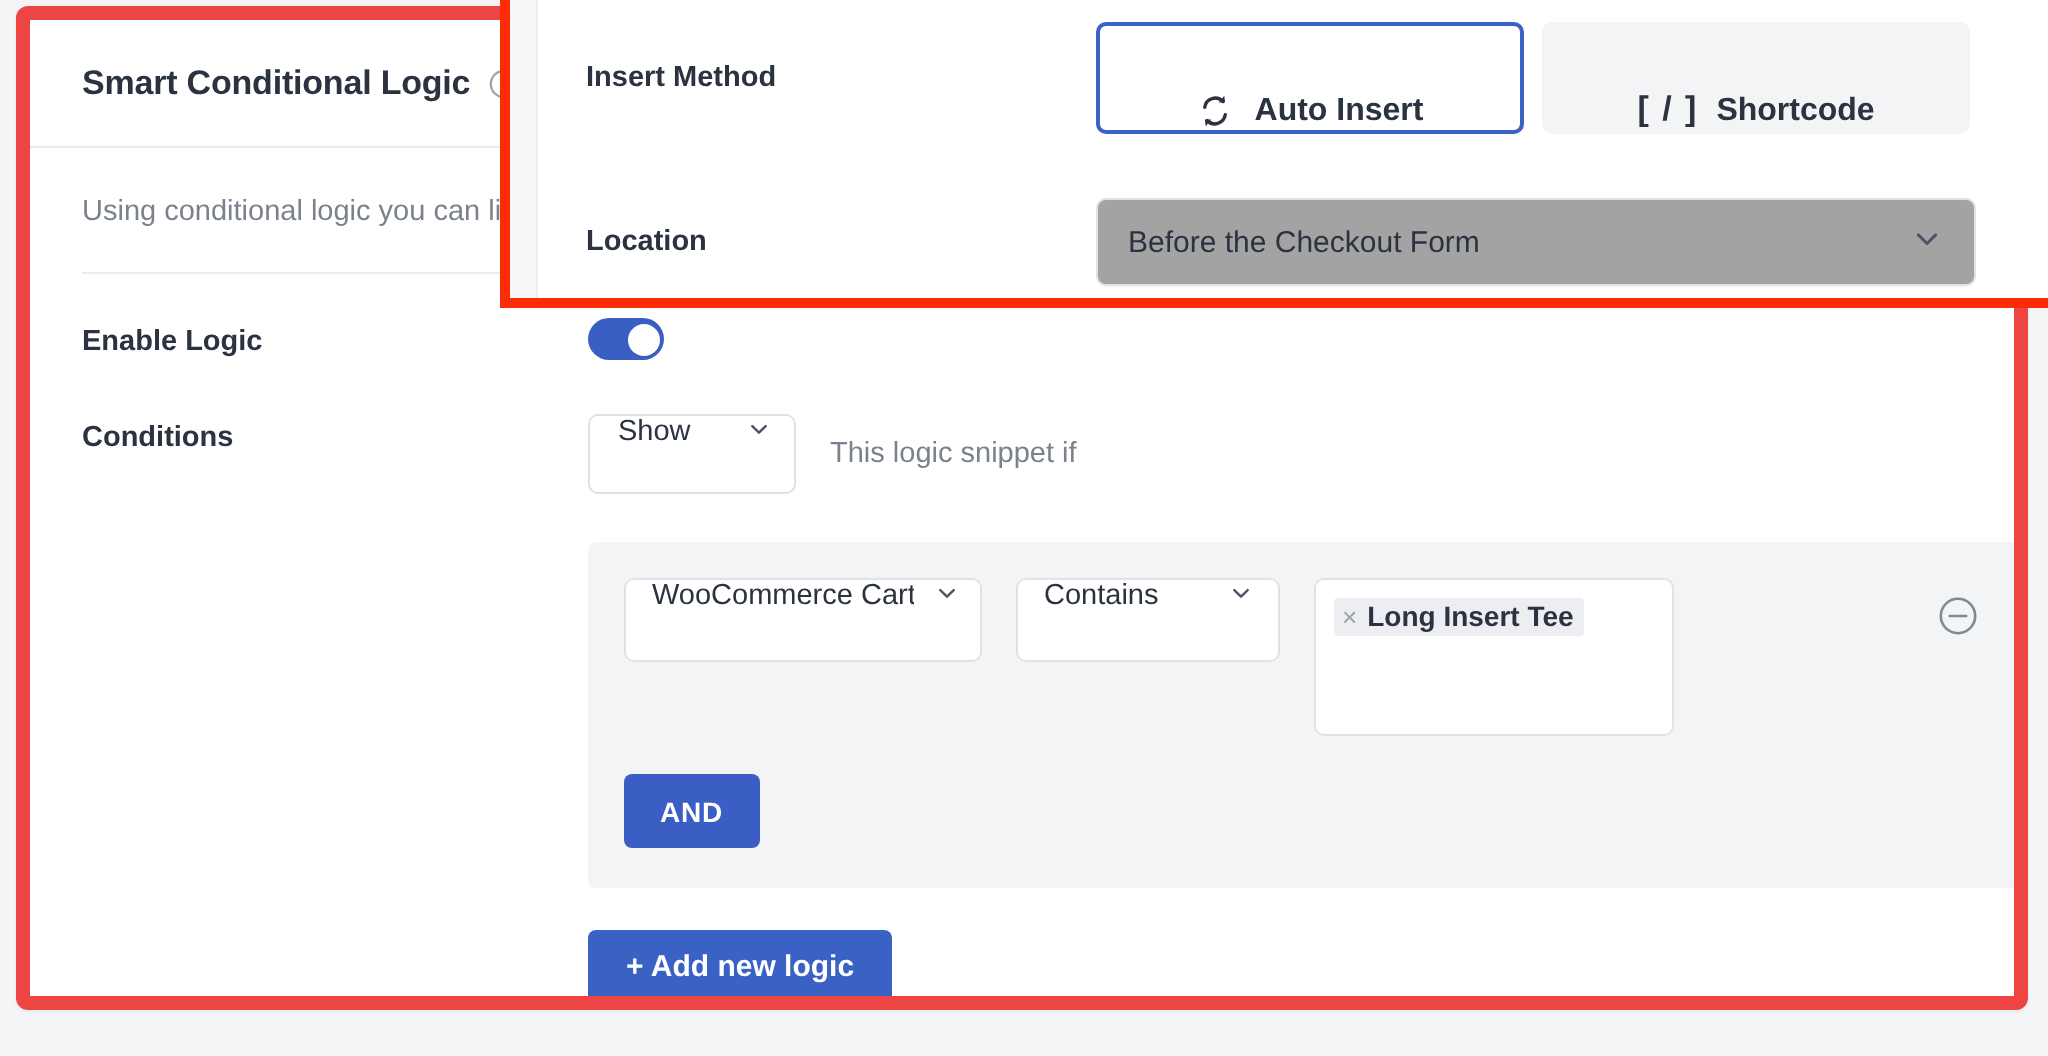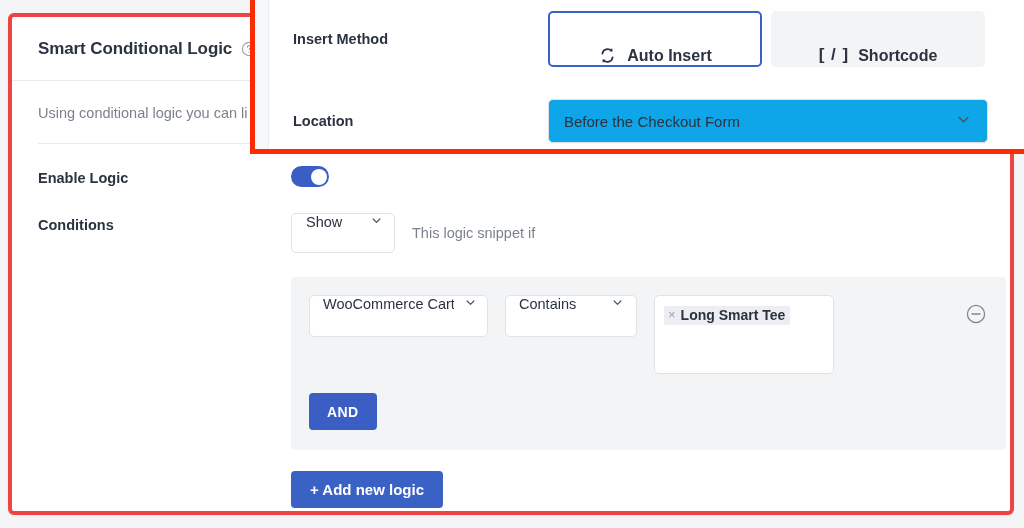--- a/index.html
+++ b/index.html
@@ -13,25 +13,25 @@
     font-family: "Liberation Sans", sans-serif;
     overflow: hidden;
     position: relative;
     -webkit-font-smoothing: antialiased;
   }
 
   
   .card {
     position: absolute;
     left: 8px;
-    top: 13px;
+    top: 3px;
     width: 1006px;
     height: 502px;
     background: #ffffff;
-    border: 4px solid #ef4444;
+    border: 7px solid #ef4444;
     border-radius: 6px;
     box-sizing: border-box;
     box-shadow: 0 1px 2px rgba(16,24,40,0.05);
     overflow: hidden;
   }
 
   .card-header {
     height: 64px;
     border-bottom: 1px solid #e9ebef;
     display: flex;
@@ -350,21 +350,21 @@
     margin-right: 9px;
     color: #2b3240;
   }
 
   .ov-select {
     display: flex;
     align-items: center;
     justify-content: space-between;
     width: 440px;
     height: 44px;
-    background: #0ea5e9;
+    background: #a3a3a3;
     border: 1px solid #dfe2e7;
     border-radius: 5px;
     box-sizing: border-box;
     padding: 0 15px 0 15px;
     font-size: 15px;
     color: #2b3240;
     cursor: pointer;
     box-shadow: 0 1px 1px rgba(16,24,40,0.03);
   }
   .ov-select .chev { color: #4b5563; }
@@ -434,21 +434,21 @@
               <span class="chev">
                 <svg width="13" height="13" viewBox="0 0 14 14" fill="none" aria-hidden="true">
                   <path d="M3.4 5.4L7 9l3.6-3.6" stroke="#4b5563" stroke-width="1.3" stroke-linecap="round" stroke-linejoin="round"></path>
                 </svg>
               </span>
             </div>
 
             <div class="tag-input">
               <span class="tag">
                 <span class="x">×</span>
-                <span class="tag-text">Long Smart Tee</span>
+                <span class="tag-text">Long Insert Tee</span>
               </span>
             </div>
 
           </div>
 
           <span class="remove-cond">
             <svg width="22" height="22" viewBox="0 0 22 22" fill="none" aria-hidden="true">
               <circle cx="11" cy="11" r="8.6" stroke="#808892" stroke-width="1.3"></circle>
               <path d="M6.9 11h8.2" stroke="#808892" stroke-width="1.3" stroke-linecap="round"></path>
             </svg>

